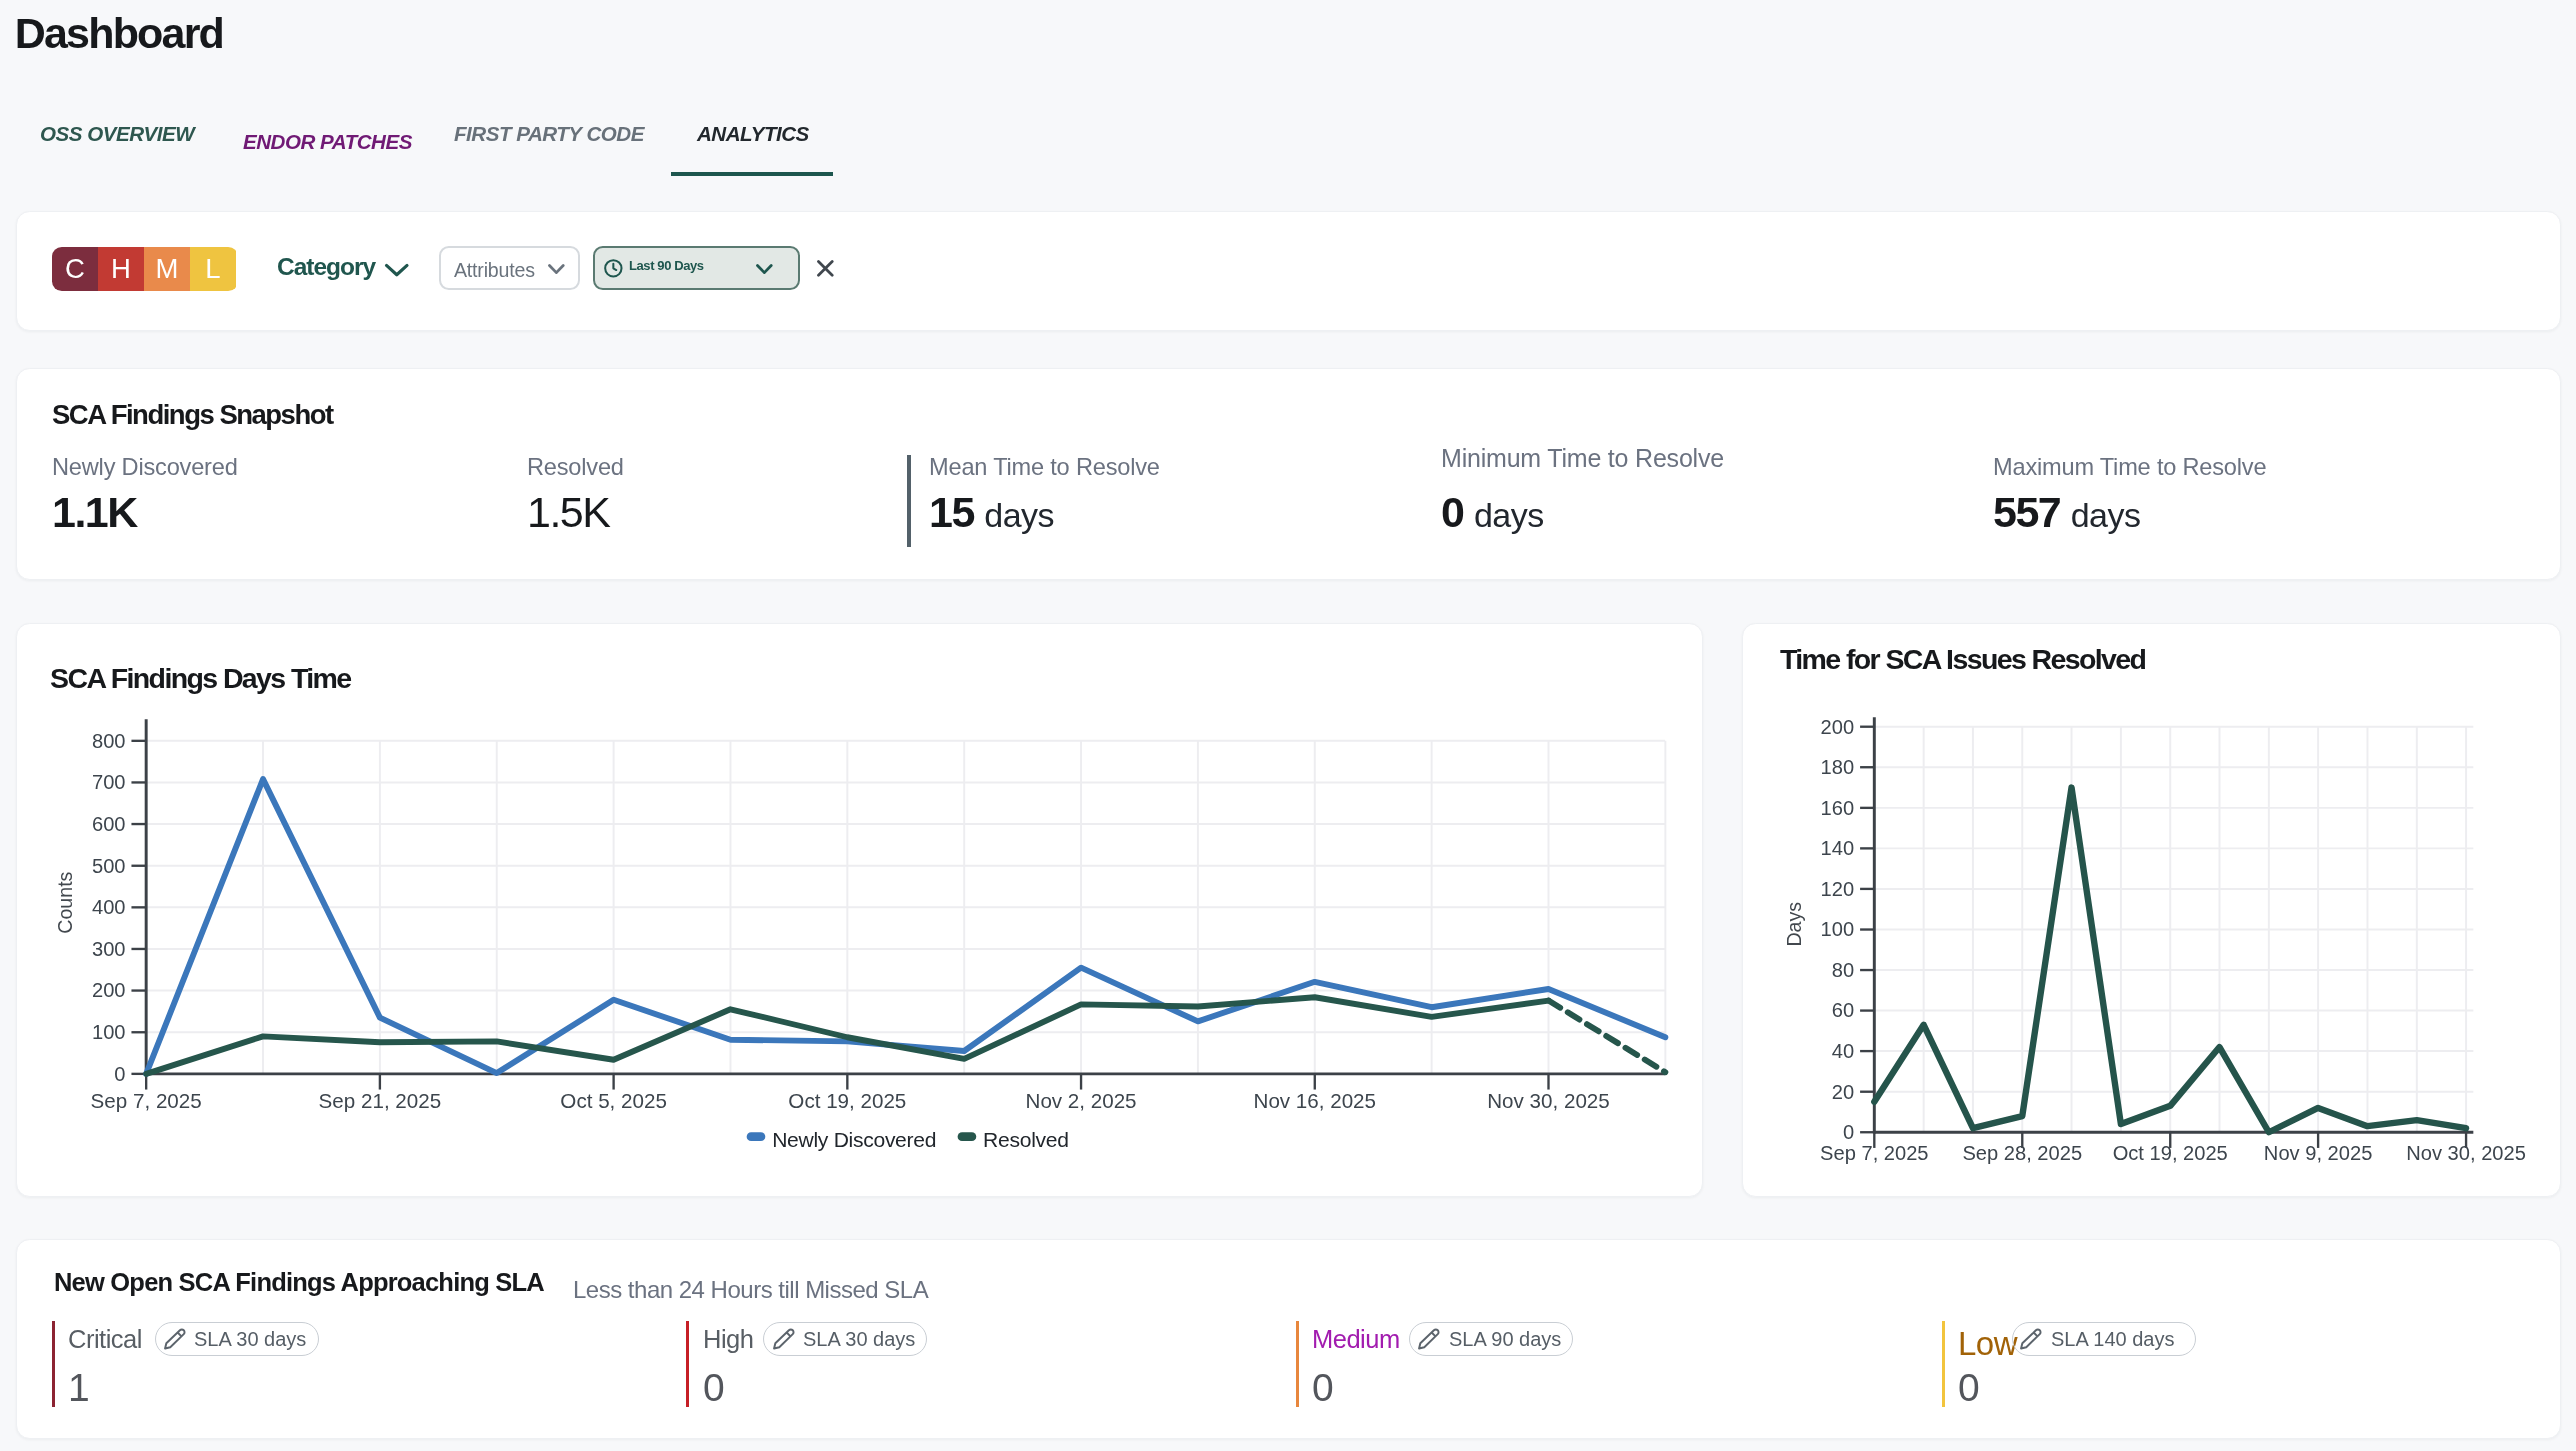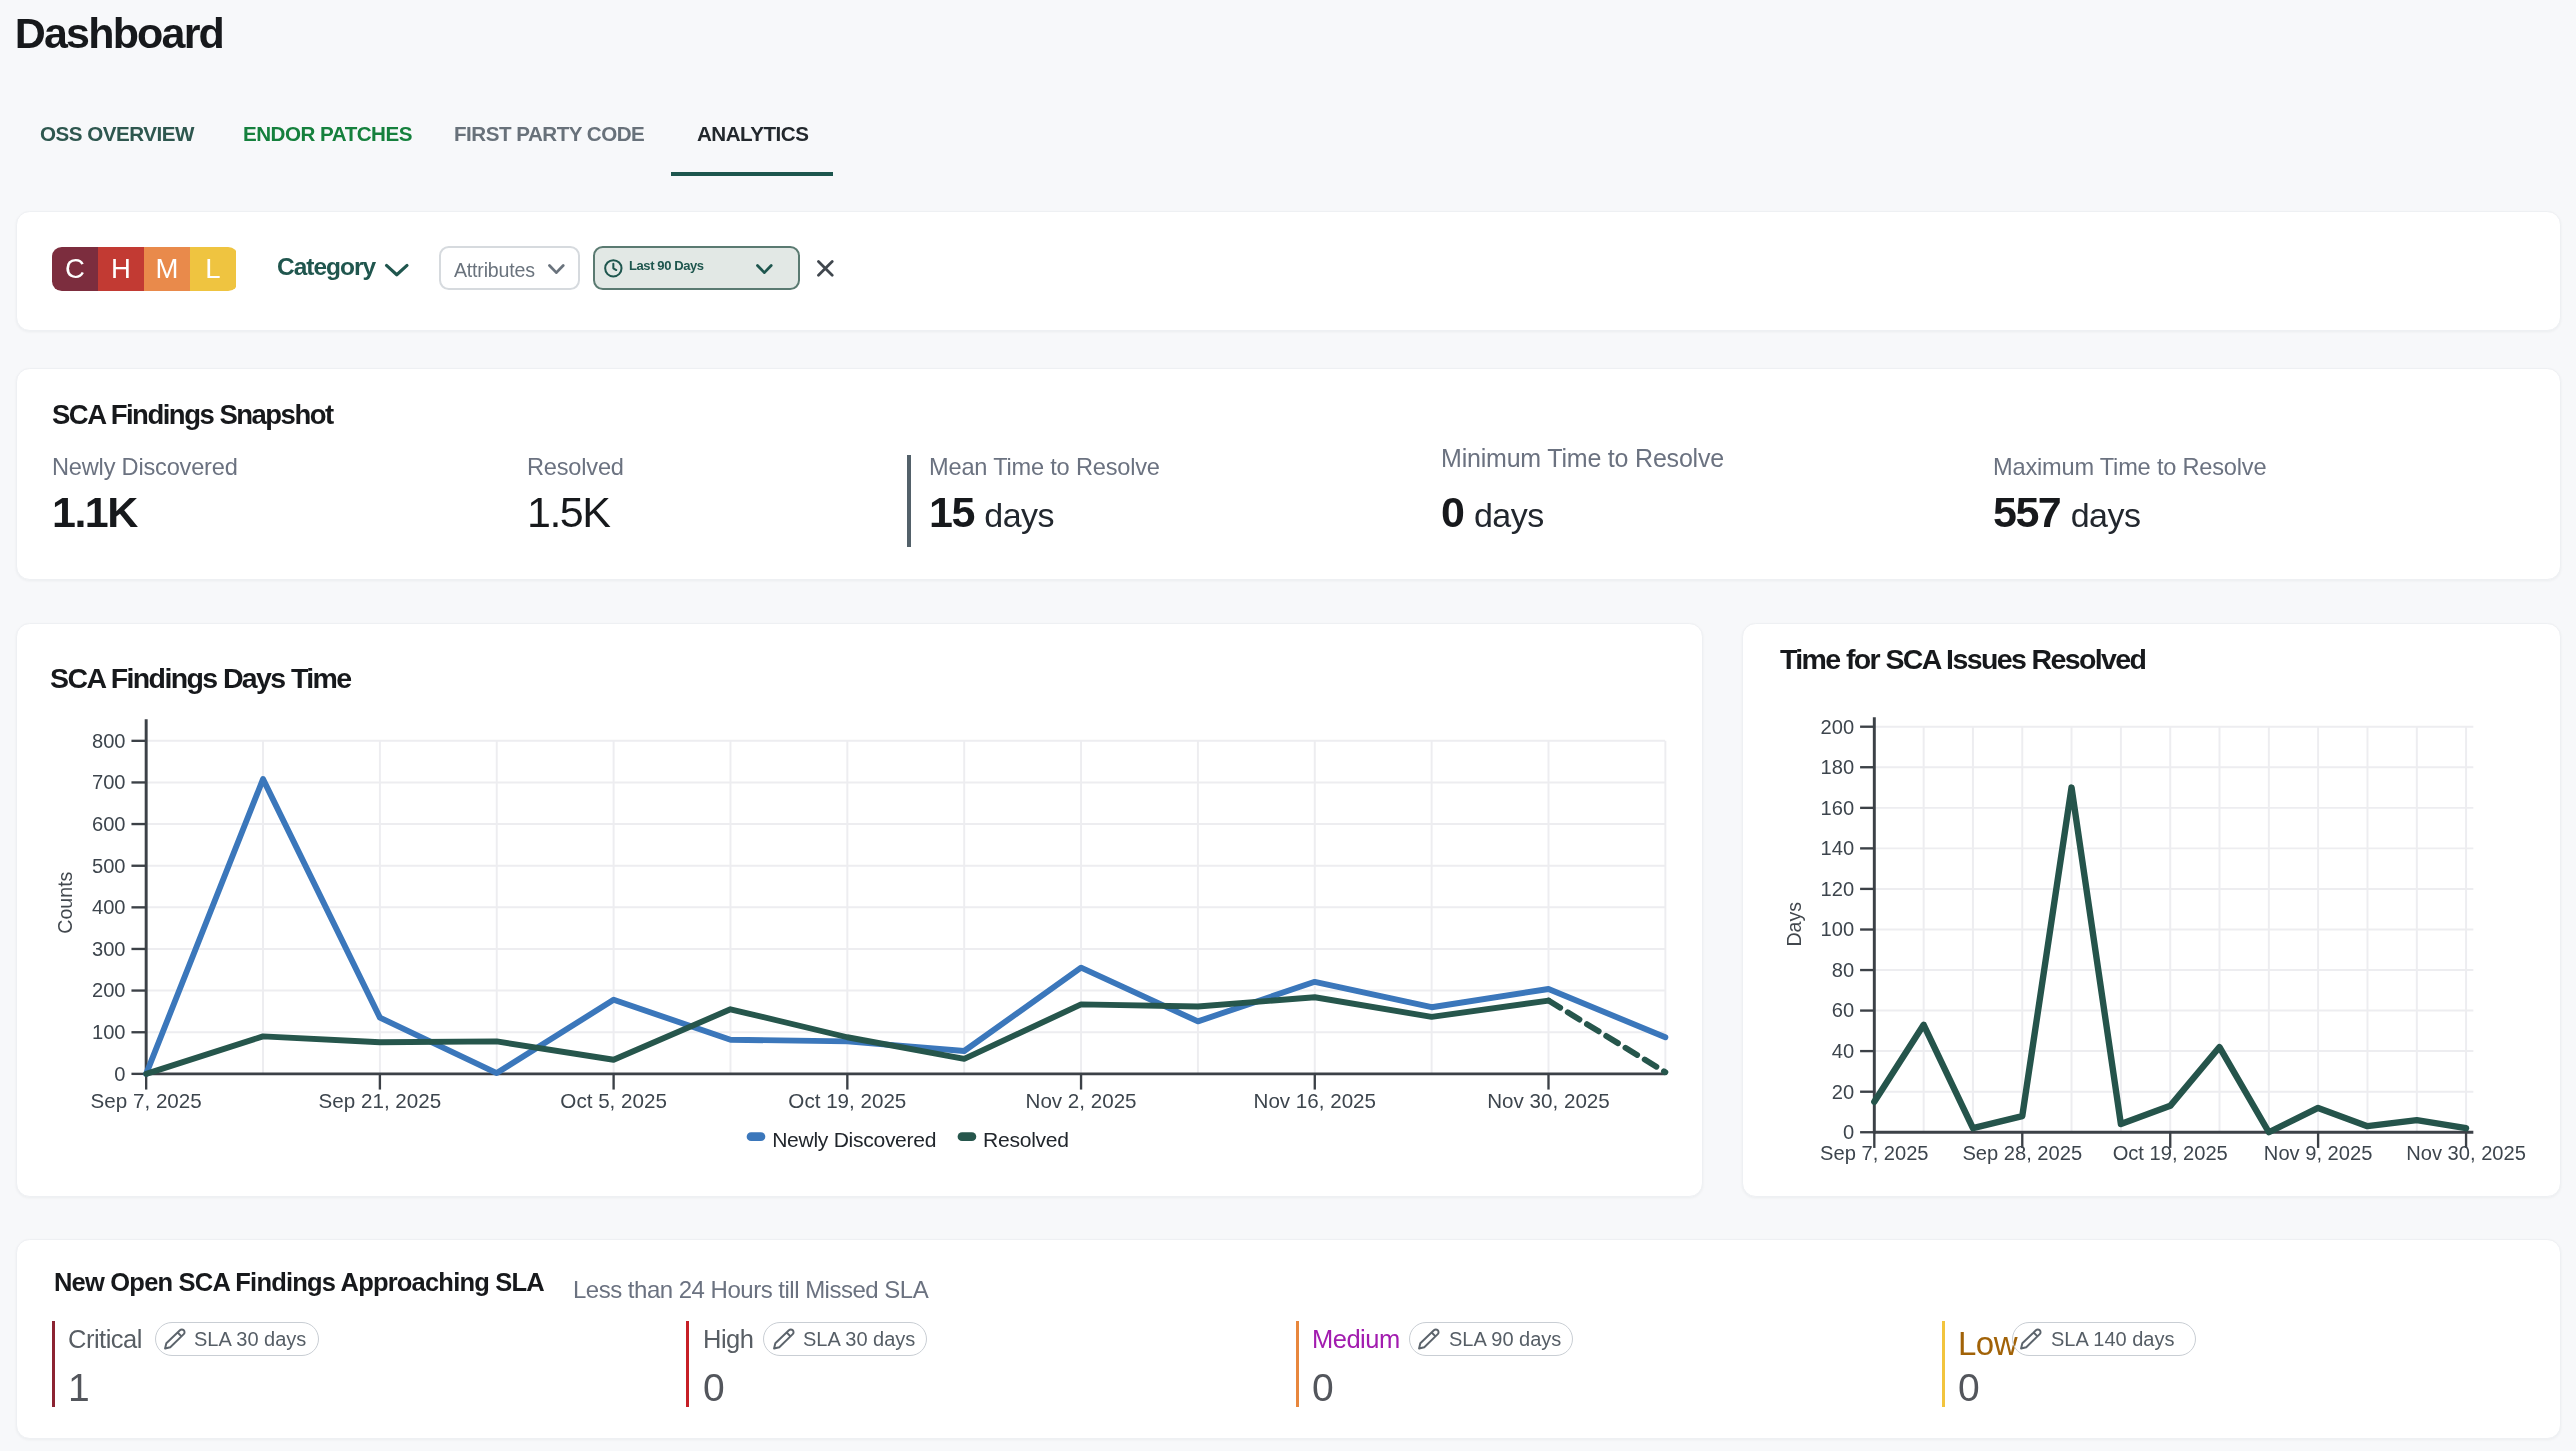--- a/index.html
+++ b/index.html
@@ -1,31 +1,31 @@
 <!DOCTYPE html>
 <html><head>
 <meta charset="utf-8">
 <style>
 * { margin:0; padding:0; box-sizing:border-box; }
 html,body { width:2576px; height:1452px; background:#f7f8fa; font-family:"Liberation Sans", sans-serif; }
 #page { position:relative; width:2576px; height:1452px; overflow:hidden; }
 .abs { position:absolute; }
 .card { position:absolute; background:#fff; border-radius:13.7px; border:1px solid #eef0f3; box-shadow:0 1px 2.9px rgba(25,35,45,0.05); }
-.tab { position:absolute; font-size:20.6px; font-weight:700; letter-spacing:-0.5px; white-space:nowrap; }
+.tab { position:absolute; font-size:20.6px; font-weight:700; letter-spacing:-0.5px; white-space:nowrap;font-style:italic; }
 .lbl { color:#6b7280; }
 svg text { font-family:"Liberation Sans", sans-serif; }
 </style>
 </head>
 <body>
 <div id="page">
 
   <div class="abs" style="left:14.7px; top:9.3px; font-size:43px; font-weight:700; letter-spacing:-1.8px; color:#17191c;">Dashboard</div>
 
   <div class="tab" style="left:40px;  top:122px; color:#2e574f;">OSS OVERVIEW</div>
-  <div class="tab" style="left:243px; top:122px; color:#15803d;">ENDOR PATCHES</div>
+  <div class="tab" style="left:243px; top:130px; color:#701a75;">ENDOR PATCHES</div>
   <div class="tab" style="left:454px; top:122px; color:#68717a;">FIRST PARTY CODE</div>
   <div class="tab" style="left:697px; top:122px; color:#22282d;">ANALYTICS</div>
   <div class="abs" style="left:671px; top:172px; width:162px; height:3.9px; background:#1d564e;"></div>
 
   <div class="card" style="left:15.7px; top:211px; width:2545px; height:120px;"></div>
 
   <div class="abs" style="left:52px; top:247px; width:186px; height:44px; border-radius:9.8px; overflow:hidden; display:flex;">
     <div style="width:46px; background:#7c2d3e; color:#fff; font-size:27.5px; font-weight:400; display:flex; align-items:center; justify-content:center;">C</div>
     <div style="width:46px; background:#c23a33; color:#fff; font-size:27.5px; font-weight:400; display:flex; align-items:center; justify-content:center;">H</div>
     <div style="width:46px; background:#e98a4b; color:#fff; font-size:27.5px; font-weight:400; display:flex; align-items:center; justify-content:center;">M</div>

